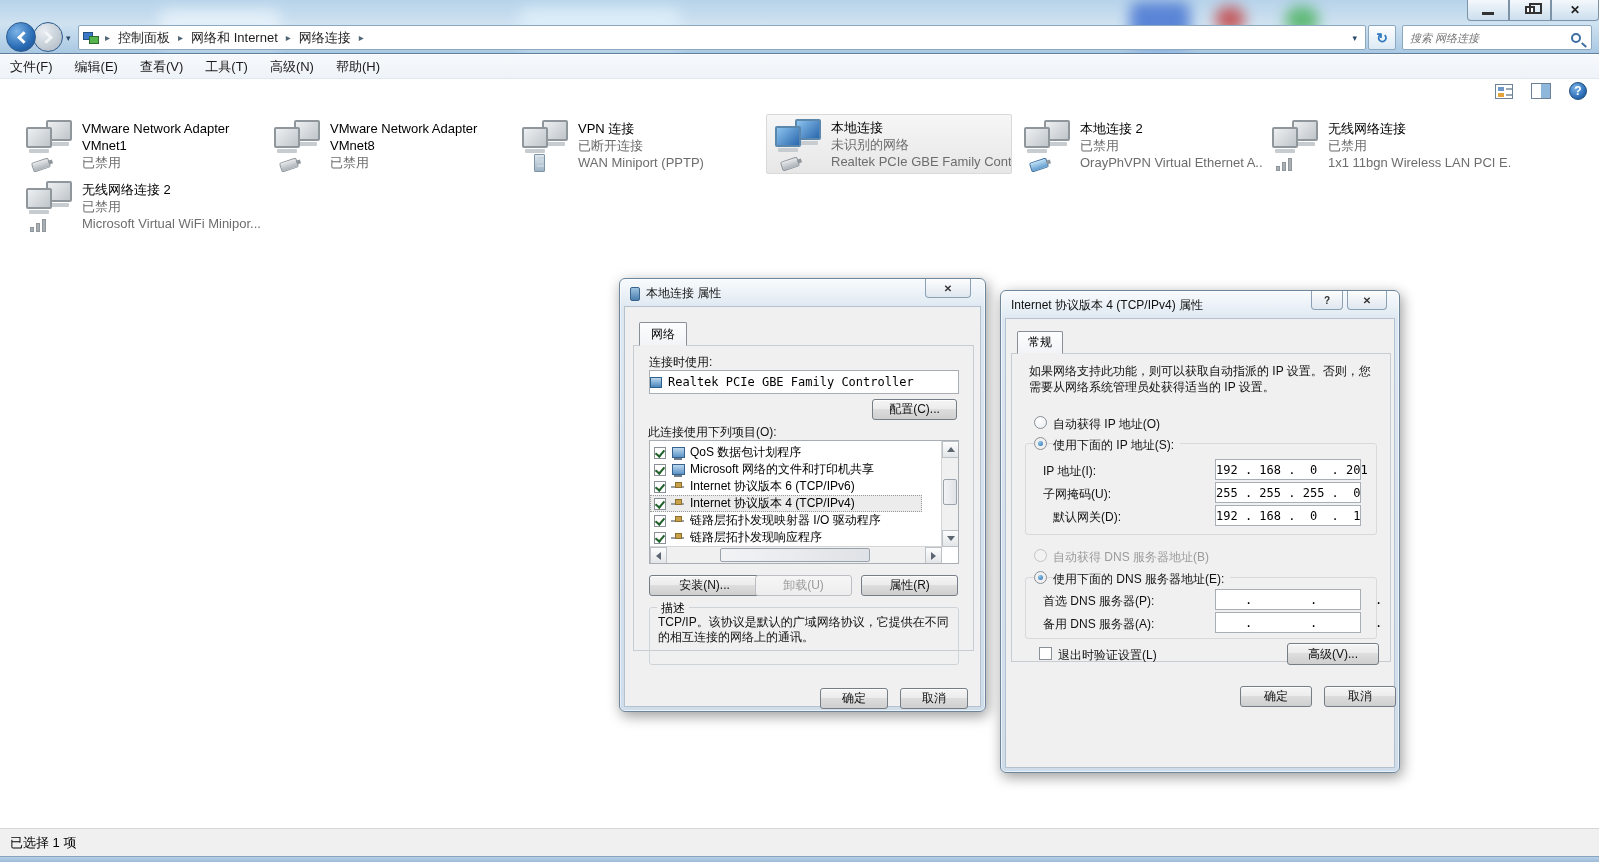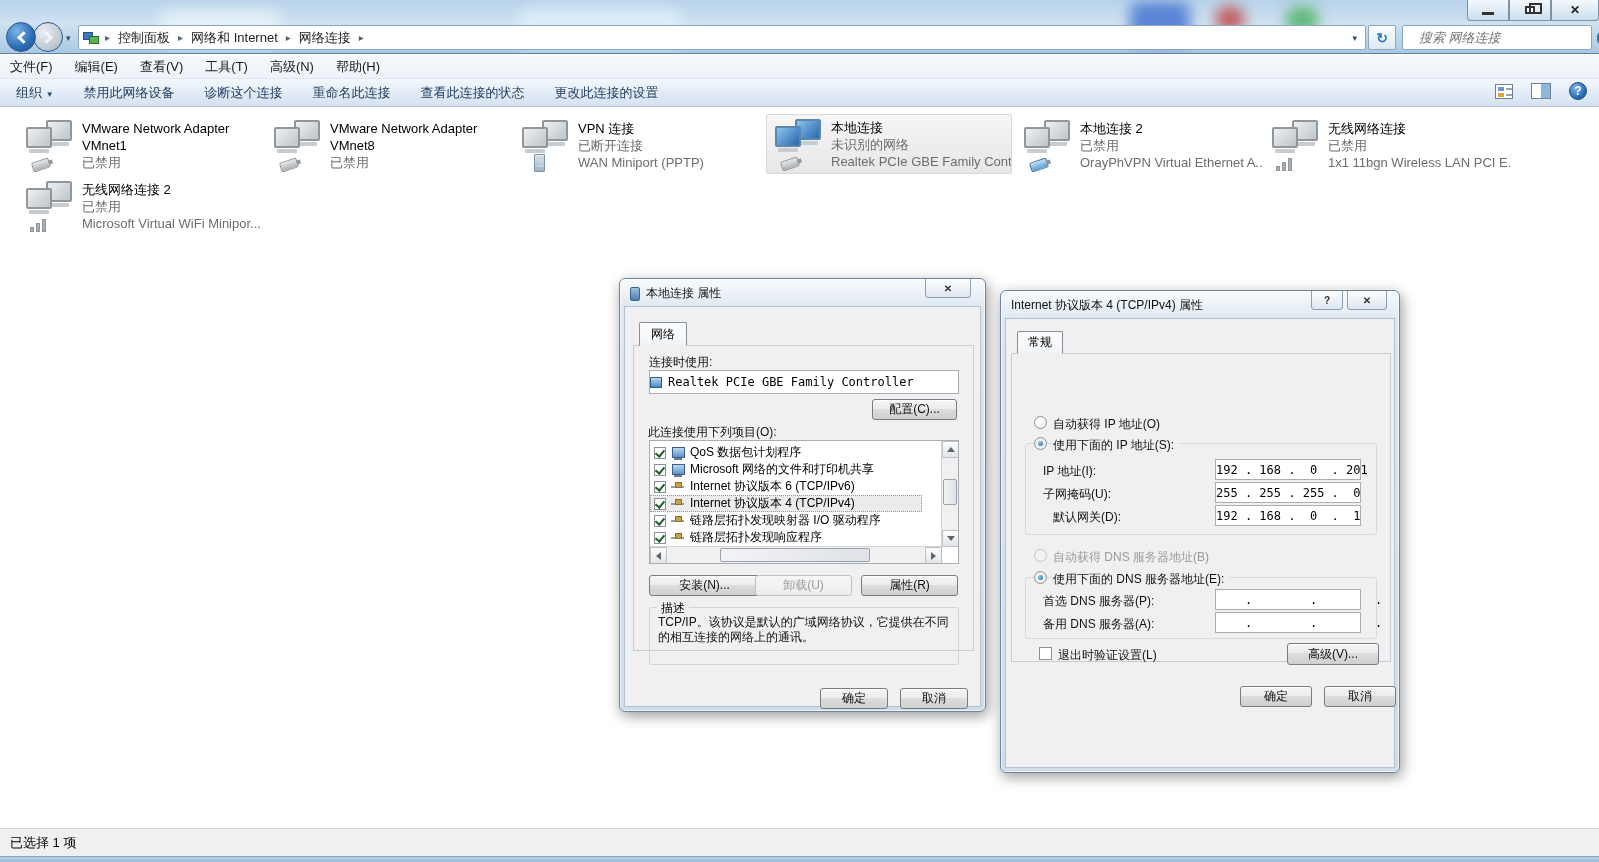--- a/index.html
+++ b/index.html
@@ -39,22 +39,22 @@
   #addr-icon .s2 { position:absolute; left:6px; top:5px; width:10px; height:8px; background:#56b44e; border:1px solid #2d6e2d; }
   .crumb { padding:0 6px; color:#1e1e1e; font-size:13px; }
   .crumb-sep { color:#4d6575; font-size:10px; padding:0 2px; }
   #addrbox-caret { margin-left:auto; margin-right:8px; }
   #refresh-btn { position:absolute; left:1368px; top:25px; width:28px; height:25px;
                  border:1px solid #8ca8bf; border-radius:2px;
                  background:linear-gradient(#fdfeff,#dcEAF5); display:flex; align-items:center; justify-content:center;
                  color:#2f76c0; font-size:14px; font-weight:bold; }
   #searchbox { position:absolute; left:1402px; top:25px; width:190px; height:25px; background:#fff;
                border:1px solid #8ca8bf; border-radius:2px; display:flex; align-items:center; }
-  #search-input { flex:1; border:none; outline:none; font-style:italic; color:#ec4899; font-size:13px;
-                  padding-left:16px; font-family:"Liberation Sans",sans-serif; background:transparent; }
+  #search-input { flex:1; border:none; outline:none; font-style:italic; color:#ec4899; font-size:11px;
+                  padding-left:7px; font-family:"Liberation Sans",sans-serif; background:transparent; }
   #mag { width:10px; height:10px; border:2px solid #3b6ea5; border-radius:50%; position:relative; margin-right:10px; }
   #mag::after { content:""; position:absolute; width:6px; height:2px; background:#3b6ea5; transform:rotate(40deg); left:8px; top:9px; }
 
   
   #menubar { position:absolute; left:0; top:55px; width:1599px; height:24px;
              background:linear-gradient(#f6f9fc,#eef3f9); border-bottom:1px solid #e1e7ee;
              display:flex; align-items:center; gap:22px; padding-left:10px; font-size:13px; }
   .menu-item { color:#1a1a1a; }
   #toolbar { position:absolute; left:0; top:79px; width:1599px; height:28px;
              background:linear-gradient(#f2f8fd,#e0eaf6 60%,#d5e2f2); border-bottom:1px solid #b0c2d4;
@@ -218,31 +218,20 @@
 
   <div id="menubar">
     <span class="menu-item">文件(F)</span>
     <span class="menu-item">编辑(E)</span>
     <span class="menu-item">查看(V)</span>
     <span class="menu-item">工具(T)</span>
     <span class="menu-item">高级(N)</span>
     <span class="menu-item">帮助(H)</span>
   </div>
 
-  <div id="toolbar">
-    <span class="tool-item">
-      <span>组织</span>
-      <span class="caret" style="font-size:8px;">▼</span>
-    </span>
-    <span class="tool-item">禁用此网络设备</span>
-    <span class="tool-item">诊断这个连接</span>
-    <span class="tool-item">重命名此连接</span>
-    <span class="tool-item">查看此连接的状态</span>
-    <span class="tool-item">更改此连接的设置</span>
-  </div>
   <div id="toolbar-right">
     <div id="view-icon"></div>
     <div id="pane-icon"></div>
     <div id="help-icon">
         <span>?</span>
       </div>
   </div>
 
   <div id="content">
 
@@ -441,20 +430,21 @@
     <div class="tclose" style="right:12px;width:40px;">
         <span>✕</span>
       </div>
     <div class="dlg-body"></div>
 
     <div class="tab" style="left:16px;top:40px;width:46px;height:23px;">
         <span>常规</span>
       </div>
     <div class="tabpage" style="left:10px;top:62px;width:380px;height:309px;"></div>
 
+    <div class="lbl" style="left:28px;top:72px;width:348px;line-height:16px;">如果网络支持此功能，则可以获取自动指派的 IP 设置。否则，您需要从网络系统管理员处获得适当的 IP 设置。</div>
 
     <div class="radio" style="left:33px;top:125px;"></div>
     <div class="rlabel" style="left:52px;top:125px;">自动获得 IP 地址(O)</div>
 
     <div class="group" style="left:24px;top:152px;width:352px;height:92px;"></div>
     <div class="radio on" style="left:33px;top:146px;background:#f0f0f0;"></div>
     <div class="rlabel" style="left:52px;top:146px;background:#f0f0f0;padding-right:6px;">使用下面的 IP 地址(S):</div>
 
     <div class="lbl" style="left:42px;top:172px;">IP 地址(I):</div>
     <div class="field" style="left:214px;top:168px;width:146px;height:21px;">192 . 168 .  0  . 201</div>

